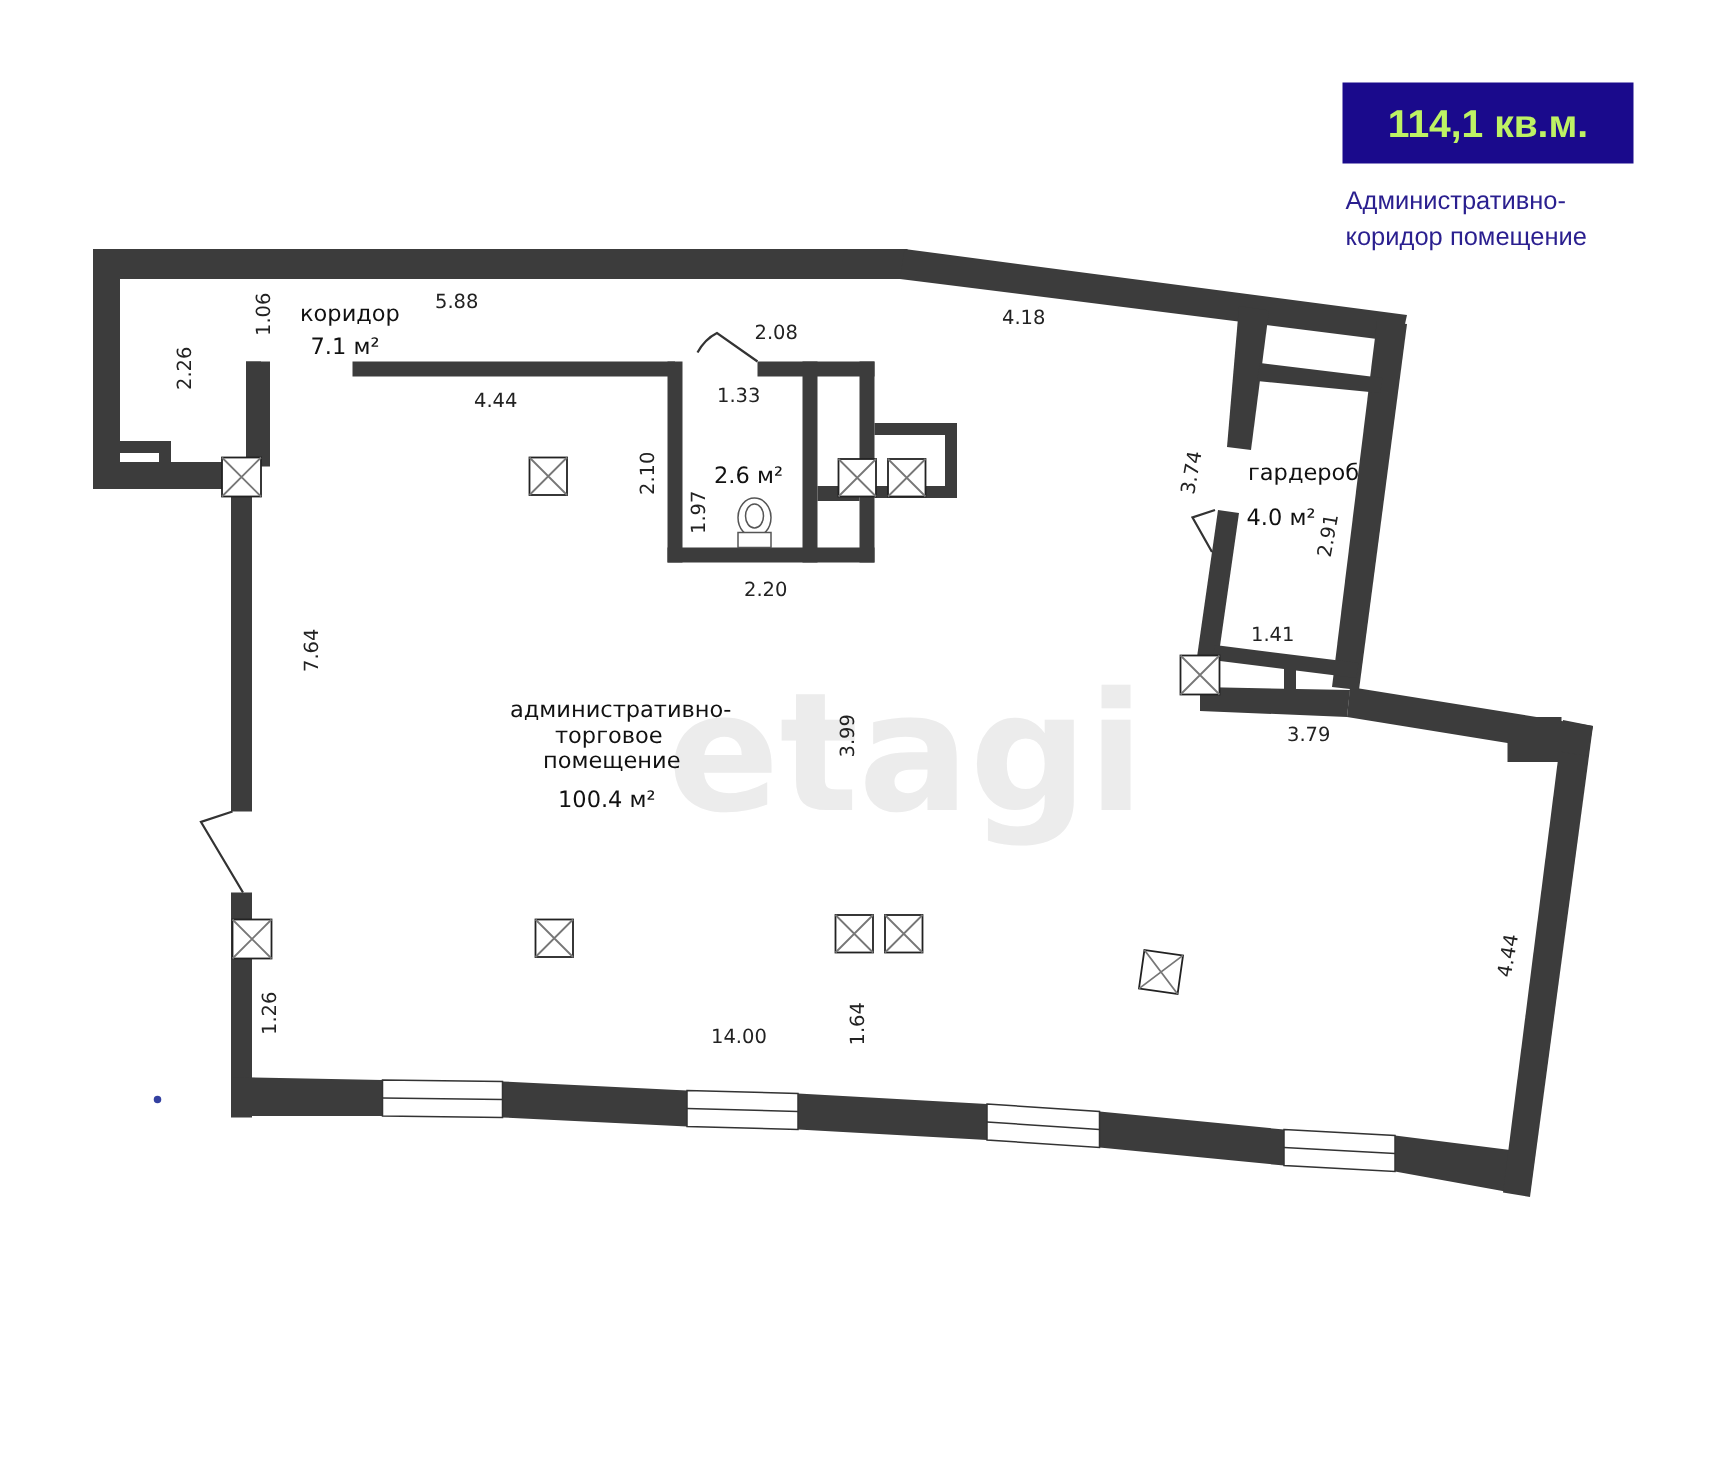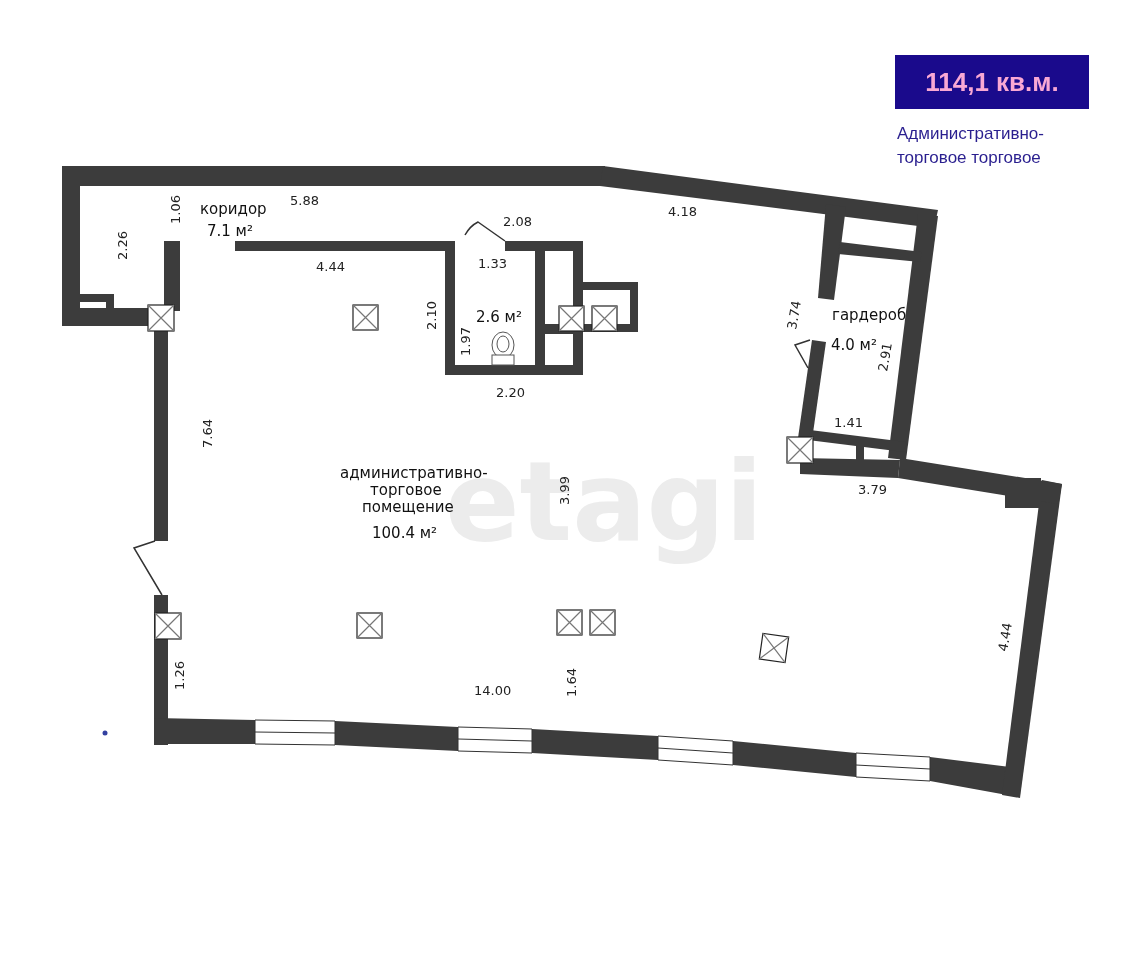--- a/index.html
+++ b/index.html
@@ -1,31 +1,31 @@
 <!DOCTYPE html>
 <html><head>
 <meta charset="utf-8">
 <style>
   html,body{margin:0;padding:0;background:#fff;}
   body{width:1144px;height:974px;position:relative;overflow:hidden;font-family:"DejaVu Sans",sans-serif;}
-  #badge{position:absolute;left:895px;top:55px;width:194px;height:54px;background:#1a0a8c;color:#f9a8d4;
+  #badge{position:absolute;left:895px;top:55px;width:194px;height:54px;background:#1a0a8c;color:#bef264;
     font-family:"Liberation Sans",sans-serif;font-weight:bold;font-size:26px;display:flex;align-items:center;justify-content:center;}
   #subtitle{position:absolute;left:897px;top:122px;width:230px;color:#2a1f8f;font-family:"Liberation Sans",sans-serif;font-size:17px;line-height:24px;}
   svg{position:absolute;left:0;top:0;}
   .dim{font-family:"DejaVu Sans",sans-serif;font-size:13px;fill:#222;}
   .lbl{font-family:"DejaVu Sans",sans-serif;font-size:15px;fill:#111;}
   .wm{font-family:"DejaVu Sans",sans-serif;font-size:110px;font-weight:bold;fill:#ececec;}
 </style>
 </head>
 <body>
 
 <div id="badge">114,1 кв.м.</div>
 <div id="subtitle">
   <div>Административно-</div>
-  <div>торговое торговое</div>
+  <div>коридор помещение</div>
 </div>
 
 <svg width="1144" height="974" viewBox="0 0 1144 974">
   <text class="wm" x="445" y="540">etagi</text>
 
   <g fill="#3c3c3c">
 
     <polygon points="62,166 605,166 605,186 80,186 80,326 62,326"></polygon>
     <polygon points="62,308 160,308 160,326 62,326"></polygon>
     <rect x="80" y="294" width="34" height="8"></rect>

